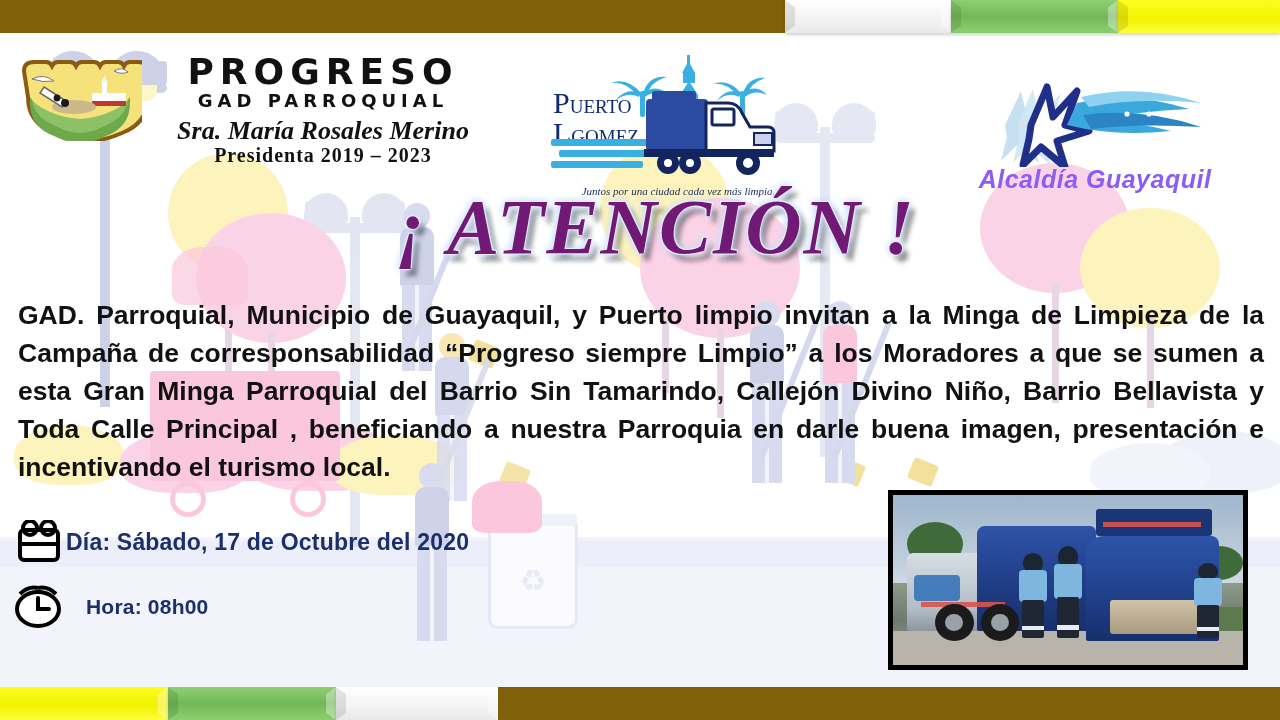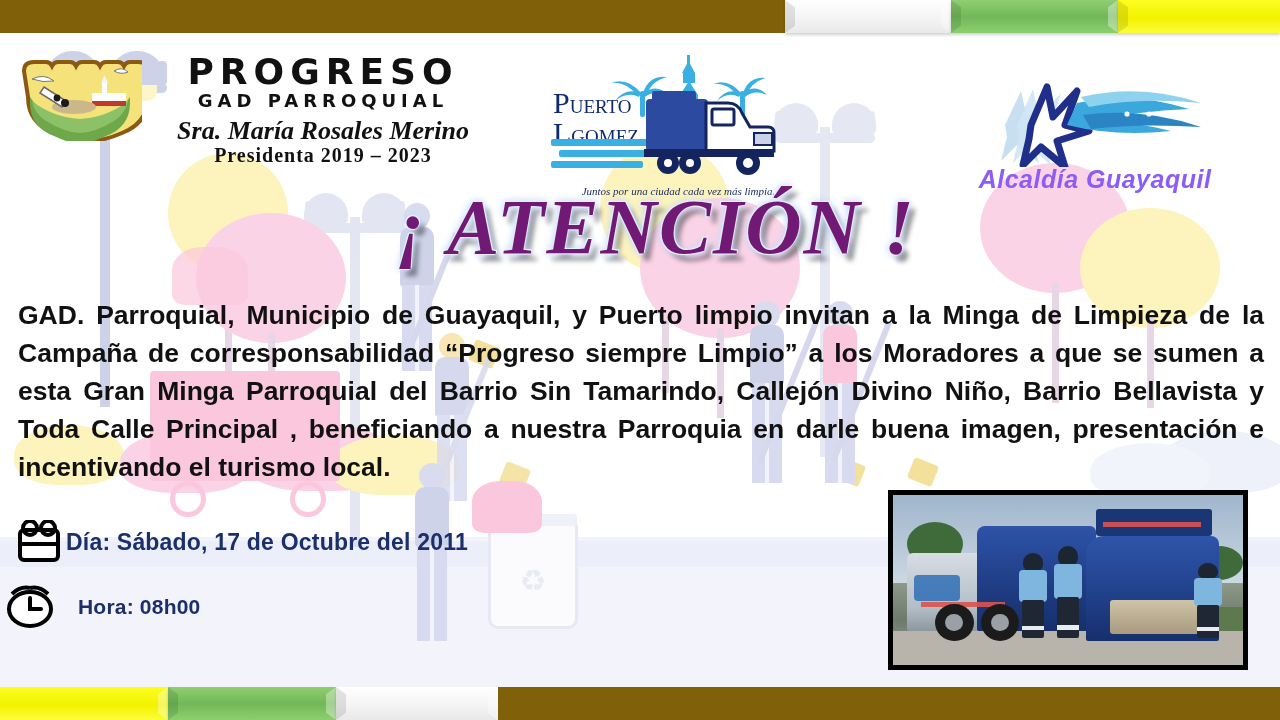--- a/index.html
+++ b/index.html
@@ -93,21 +93,21 @@
   .body-copy p{margin:0;}
 
   
   .info-line{position:absolute;display:flex;align-items:center;}
   .info-line .label{
     font-family:"Liberation Sans", sans-serif;font-weight:bold;
     color:#1b2f6b;letter-spacing:.2px;
   }
   .date-line{left:16px;top:520px;}
   .date-line .label{font-size:23px;margin-left:4px;}
-  .time-line{left:4px;top:585px;}
+  .time-line{left:12px;top:585px;}
   .time-line .label{font-size:21px;margin-left:16px;}
   .ico{display:inline-block;position:relative;}
   .ico-cal{width:46px;height:44px;}
   .ico-clock{width:58px;height:44px;}
 
   
   .photo{
     position:absolute;left:888px;top:490px;width:360px;height:180px;
     border:5px solid #000;box-sizing:border-box;overflow:hidden;background:#6f87a4;
   }
@@ -376,21 +376,21 @@
 
   <div class="info-line date-line">
     <span class="ico ico-cal">
       <svg viewBox="0 0 46 44" width="46" height="44" xmlns="http://www.w3.org/2000/svg">
         <rect x="4" y="10" width="38" height="30" rx="4" fill="#ffffff" stroke="#000000" stroke-width="4"></rect>
         <path d="M4 24 h38" stroke="#000000" stroke-width="4"></path>
         <circle cx="14" cy="8" r="7" fill="none" stroke="#000000" stroke-width="4"></circle>
         <circle cx="32" cy="8" r="7" fill="none" stroke="#000000" stroke-width="4"></circle>
       </svg>
     </span>
-    <span class="label">Día: Sábado, 17 de Octubre del 2011</span>
+    <span class="label">Día: Sábado, 17 de Octubre del 2020</span>
   </div>
 
   <div class="info-line time-line">
     <span class="ico ico-clock">
       <svg viewBox="0 0 58 44" width="58" height="44" xmlns="http://www.w3.org/2000/svg">
         <ellipse cx="26" cy="24" rx="21" ry="17" fill="#ffffff" stroke="#000000" stroke-width="4"></ellipse>
         <path d="M8 9 q8-8 18-6" stroke="#000000" stroke-width="4" fill="none"></path>
         <path d="M44 9 q-8-8-18-6" stroke="#000000" stroke-width="4" fill="none"></path>
         <path d="M26 13 v11 h11" stroke="#000000" stroke-width="4" fill="none" stroke-linecap="round"></path>
       </svg>

